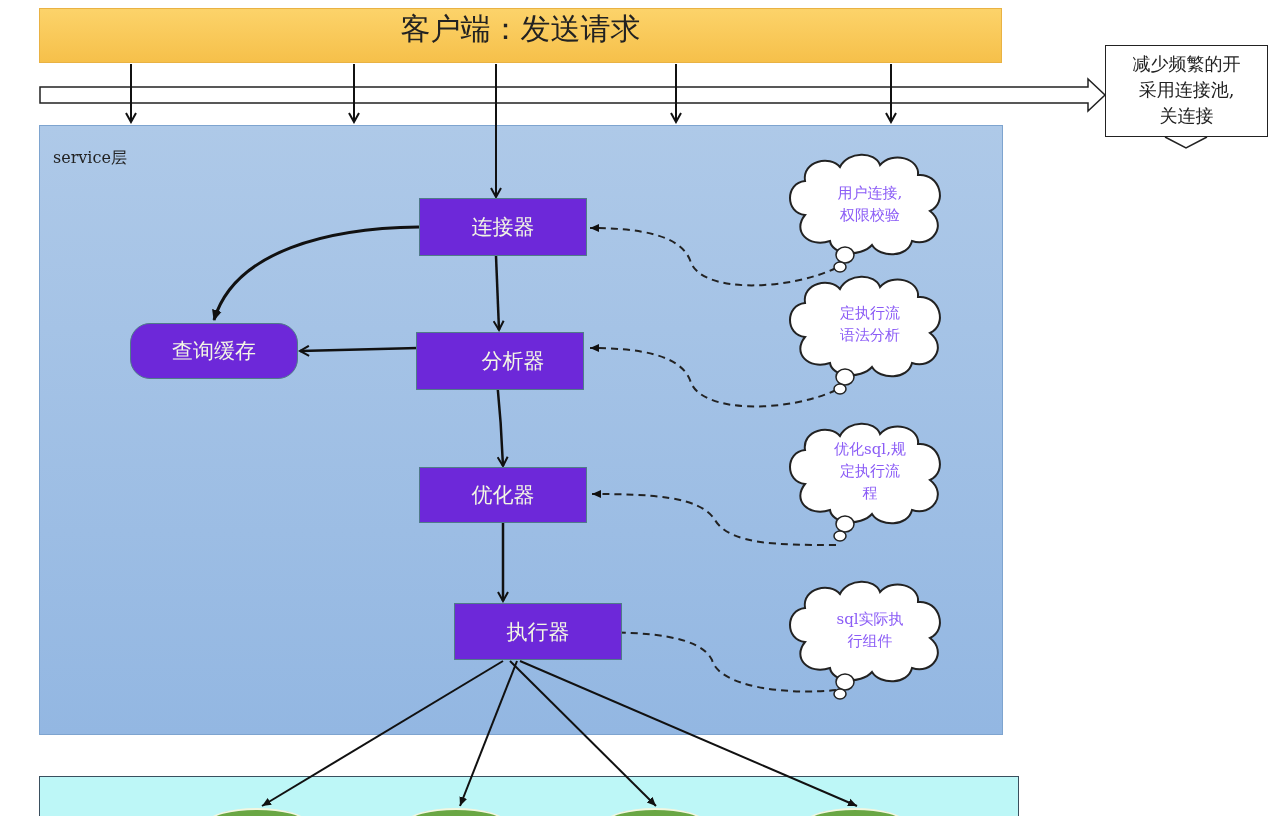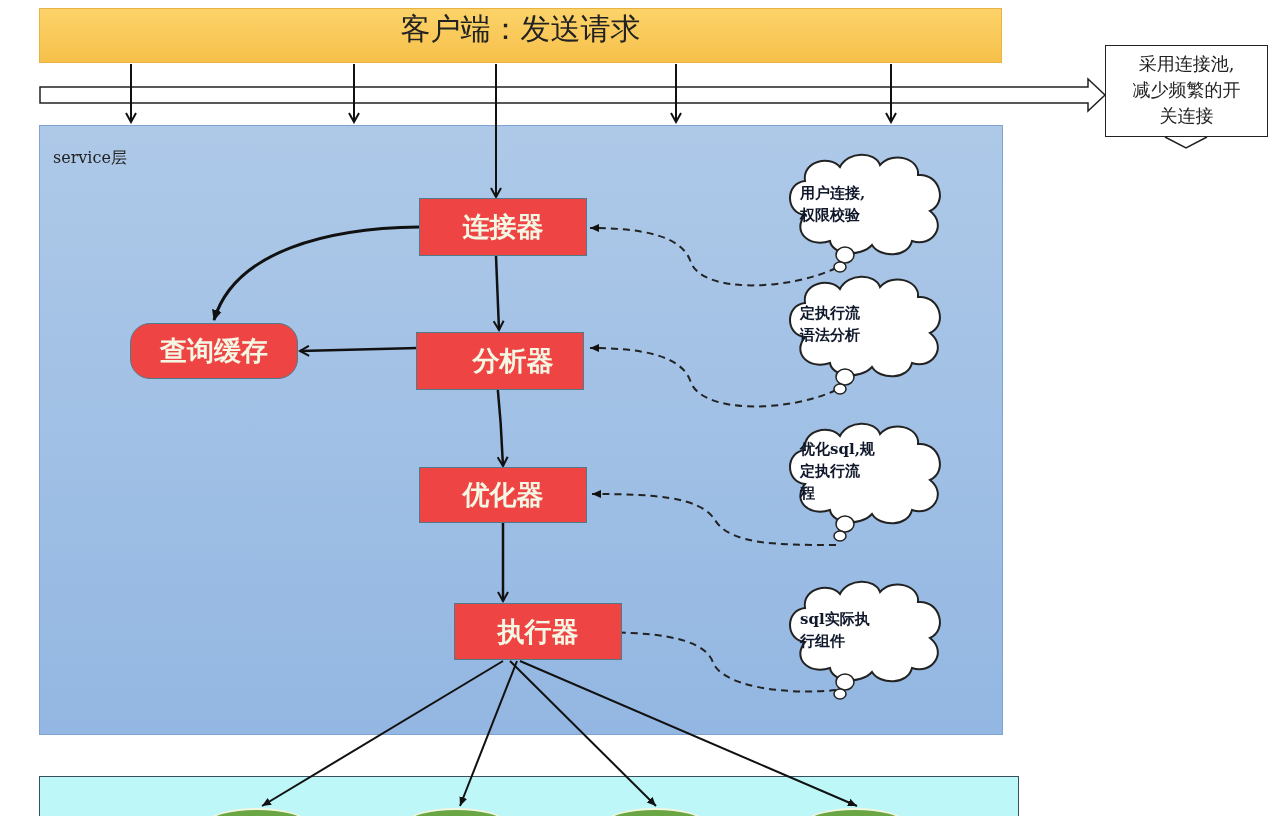--- a/index.html
+++ b/index.html
@@ -7,26 +7,26 @@
            font-family: "DejaVu Serif", "Liberation Serif", serif; }
     .abs { position: absolute; }
     .client-bar { left: 39px; top: 8px; width: 963px; height: 55px;
       background: linear-gradient(#fcd36a, #f6c04a); border: 1px solid #e9b243; box-sizing: border-box;
       display: flex; align-items: flex-start; justify-content: center; font-size: 30px; color: #222; }
     .service-layer { left: 39px; top: 125px; width: 964px; height: 610px;
       background: linear-gradient(#aec9e8, #93b7e2); border: 1px solid #7ea4cf; box-sizing: border-box; }
     .service-label { left: 53px; top: 148px; font-size: 16px; color: #222; }
     .engine-layer { left: 39px; top: 776px; width: 980px; height: 60px;
       background: #bdf7f7; border: 1px solid #3a4f5e; box-sizing: border-box; }
-    .node { background: #ef4444; border: 1px solid #4f7b89; box-sizing: border-box; color: #f3f7e4;
-      display: flex; align-items: center; justify-content: center; font-size: 27px; font-weight: bold; }
+    .node { background: #6d28d9; border: 1px solid #4f7b89; box-sizing: border-box; color: #f3f7e4;
+      display: flex; align-items: center; justify-content: center; font-size: 21px; }
     .note-box { left: 1105px; top: 45px; width: 163px; height: 92px; background: #fff;
       border: 1.5px solid #222; box-sizing: border-box; font-size: 18px; color: #222;
       text-align: center; line-height: 26px; padding-top: 5px; }
-    .cloud-text { position: absolute; font-size: 15px; color: #0f172a; line-height: 22px; font-weight: bold; }
+    .cloud-text { position: absolute; text-align: center; font-size: 15px; color: #8b5cf6; line-height: 22px; }
     .ellipse { position: absolute; width: 100px; height: 30px; border-radius: 50%;
       background: #6aa744; border: 2px solid #f2f7e0; box-sizing: border-box; }
     svg.overlay { position: absolute; left: 0; top: 0; }
   </style>
 </head>
 <body>
 
 <div class="abs client-bar">
   <span>客户端：发送请求</span>
 </div>
@@ -34,22 +34,22 @@
 <div class="abs service-layer"></div>
 <div class="abs service-label">service层</div>
 
 <div class="abs engine-layer"></div>
 <div class="ellipse" style="left:207px; top:808px;"></div>
 <div class="ellipse" style="left:406px; top:808px;"></div>
 <div class="ellipse" style="left:605px; top:808px;"></div>
 <div class="ellipse" style="left:805px; top:808px;"></div>
 
 <div class="abs note-box">
+  <div>减少频繁的开</div>
   <div>采用连接池,</div>
-  <div>减少频繁的开</div>
   <div>关连接</div>
 </div>
 
 <svg class="overlay" width="1280" height="816">
   <defs>
     <marker id="arrowOpen" markerWidth="12" markerHeight="12" refX="10" refY="6" orient="auto" markerUnits="userSpaceOnUse">
       <path d="M1,1 L10,6 L1,11" fill="none" stroke="#111" stroke-width="2"></path>
     </marker>
     <marker id="arrowFill" markerWidth="12" markerHeight="12" refX="10" refY="6" orient="auto" markerUnits="userSpaceOnUse">
       <path d="M0,1 L11,6 L0,11 Z" fill="#111"></path>

